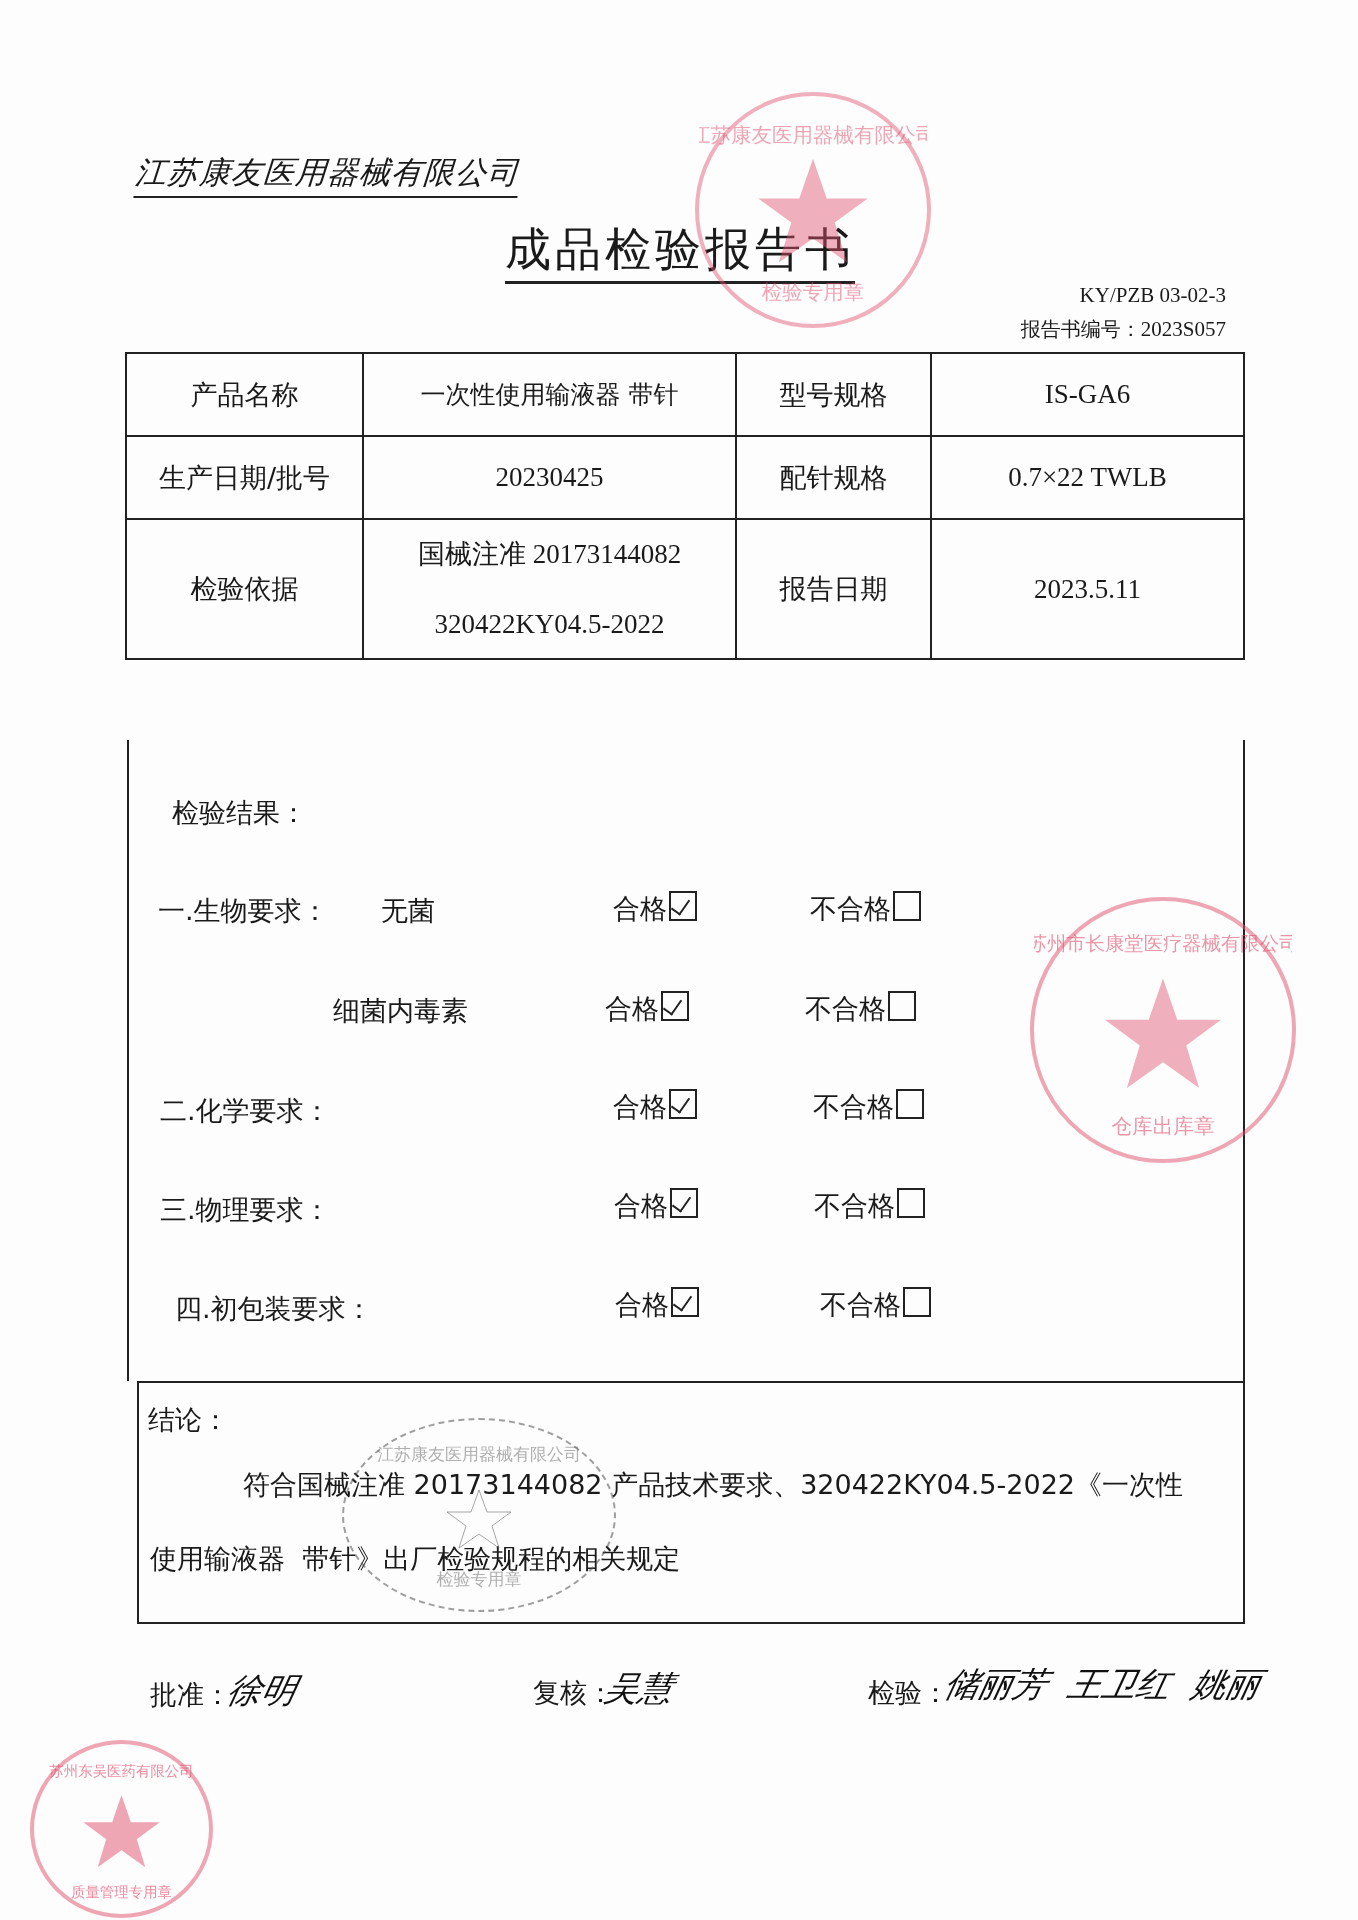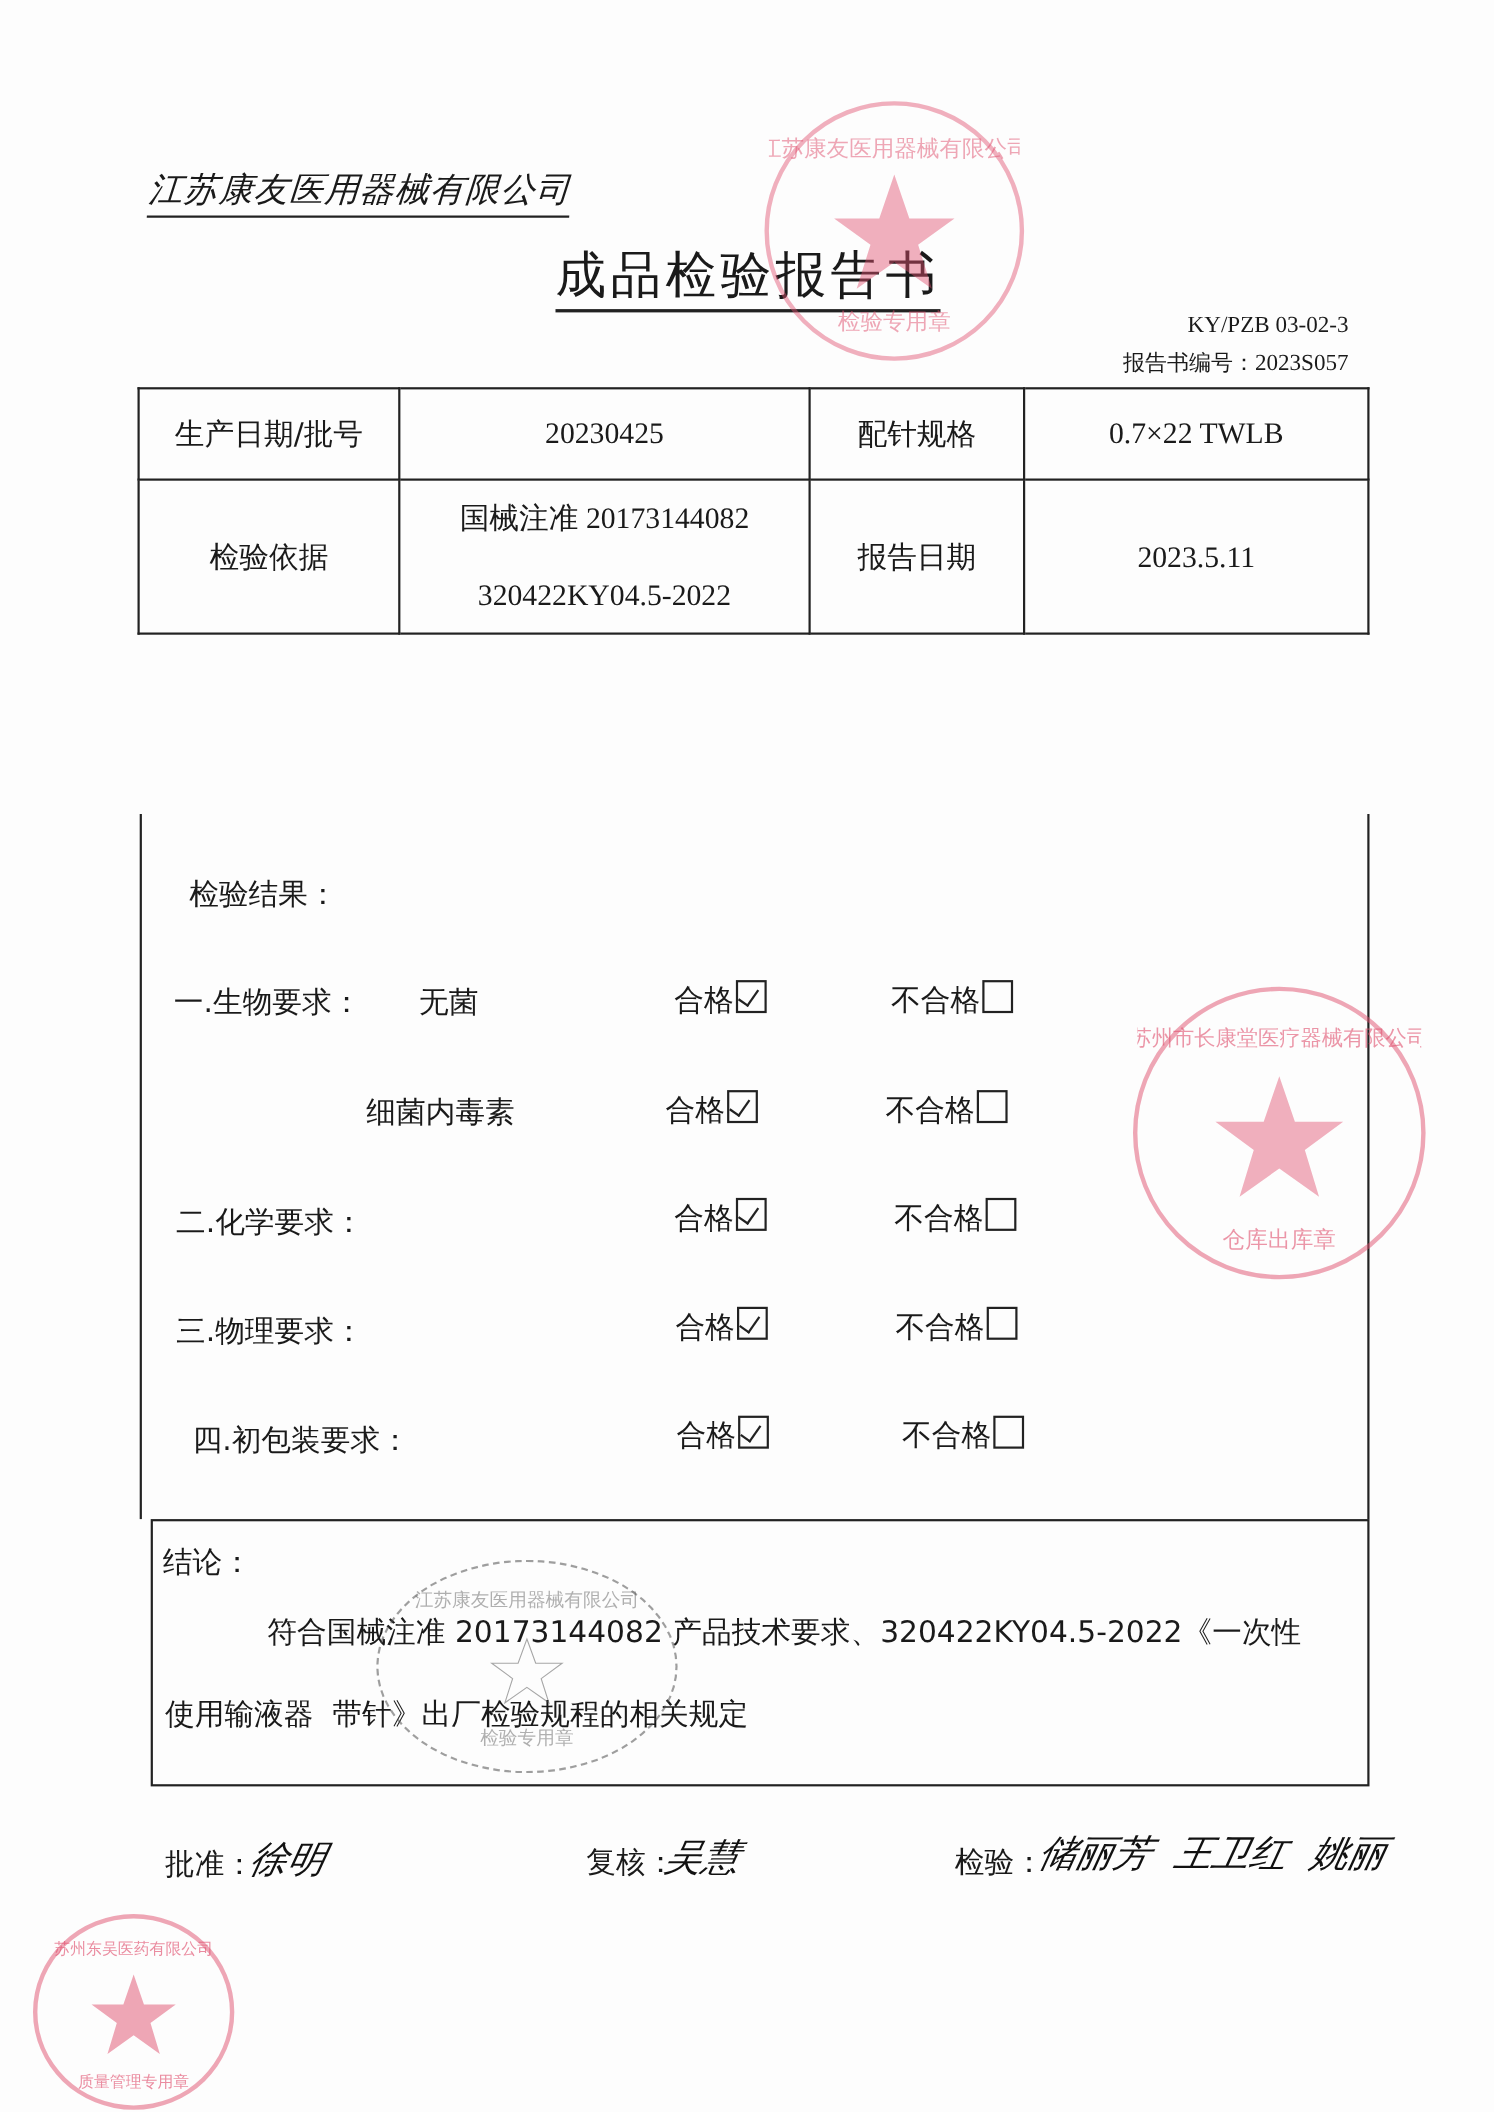--- a/index.html
+++ b/index.html
@@ -78,20 +78,26 @@
 </div>
 
 <table class="info">
   <colgroup>
       <col style="width:237px">
       <col style="width:373px">
       <col style="width:195px">
       <col style="width:313px">
     </colgroup>
   <tbody>
+      <tr class="r">
+    <td>产品名称</td>
+    <td style="font-size:25px">一次性使用输液器 带针</td>
+    <td>型号规格</td>
+    <td class="serif">IS-GA6</td>
+  </tr>
   <tr class="r">
     <td>生产日期/批号</td>
     <td class="serif">20230425</td>
     <td>配针规格</td>
     <td class="serif">0.7×22 TWLB</td>
   </tr>
   <tr class="r4">
     <td>检验依据</td>
     <td class="serif stack">
       <div>国械注准 20173144082</div>

